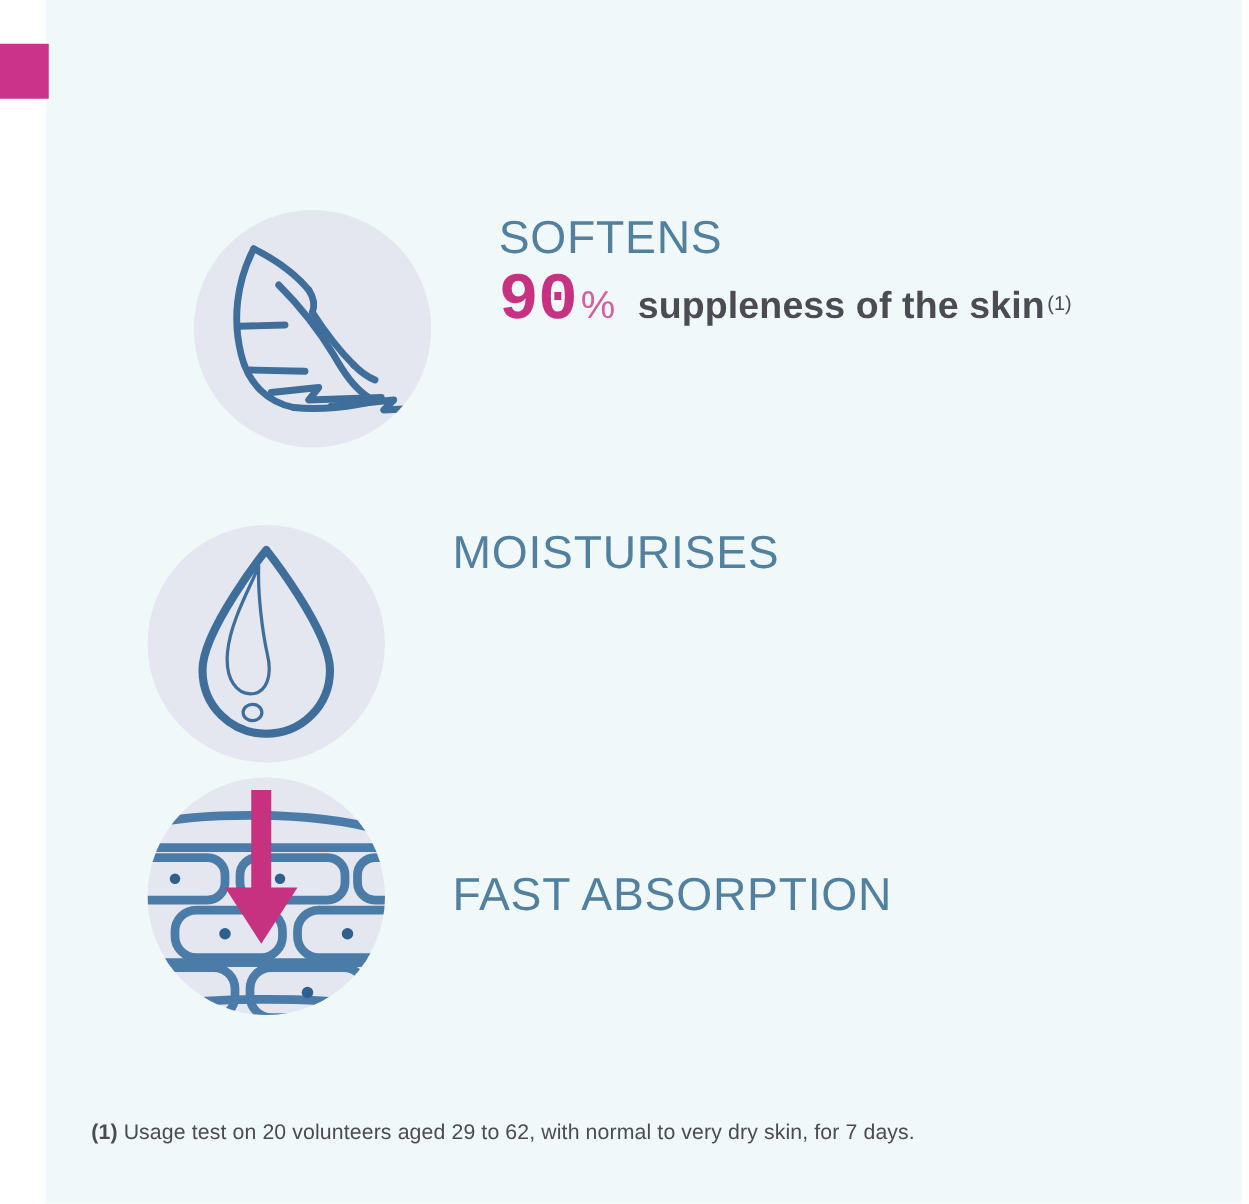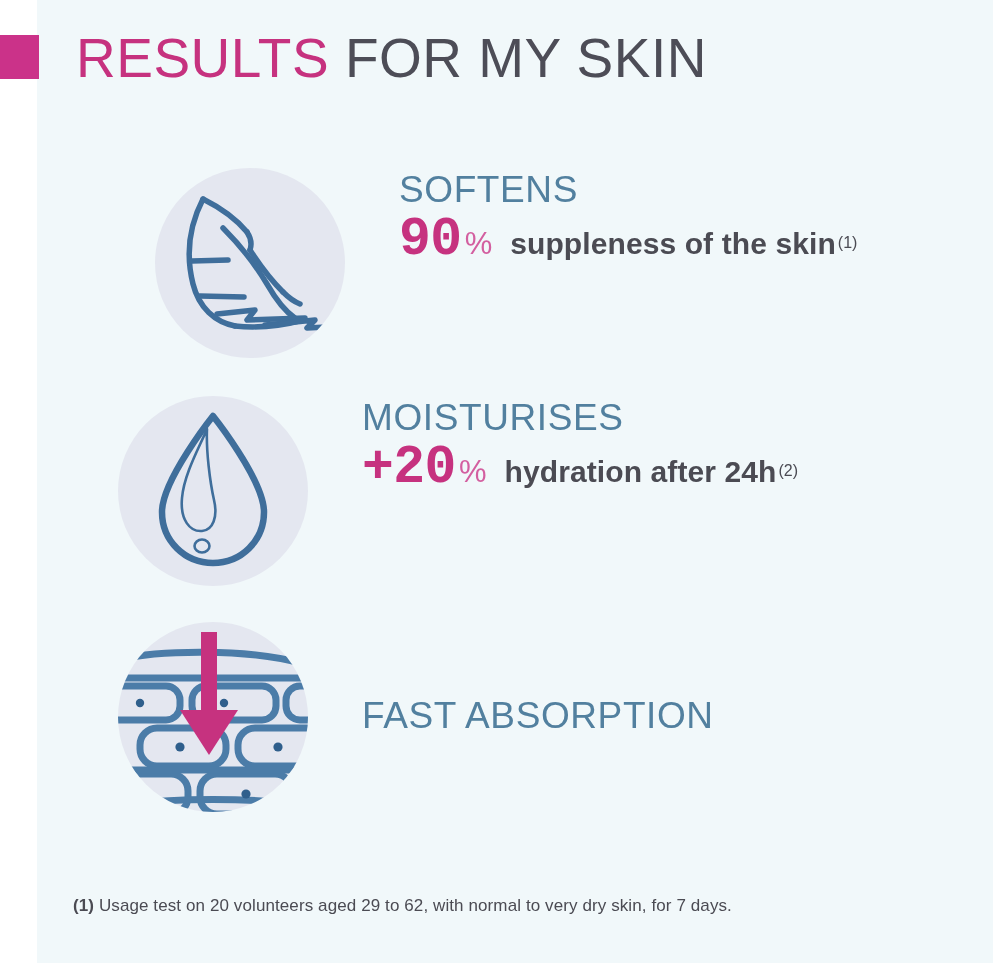--- a/index.html
+++ b/index.html
@@ -63,21 +63,21 @@
   }
 
   
   .row {
     position: absolute;
     left: 0;
     width: 999px;
     height: 200px;
   }
   .row-1 { top: 168px; margin-left: 37px; }
-  .row-2 { top: 396px; }
+  .row-2 { top: 420px; }
   .row-3 { top: 622px; }
 
   .icon-circle {
     position: absolute;
     left: 118px;
     top: 0;
     width: 190px;
     height: 190px;
     border-radius: 50%;
     background: #e4e7f0;
@@ -158,21 +158,20 @@
   .footnote-marker { font-weight: 700; }
 </style>
 </head>
 <body>
 
 <div id="poster">
 
   <div class="panel-bg"></div>
   <div class="accent-square"></div>
 
-  <div class="title"><span class="t-strong">RESULTS</span><span class="t-rest"> FOR MY SKIN</span></div>
 
   <div class="row row-1">
     <div class="icon-circle">
       <svg viewBox="0 0 190 190" xmlns="http://www.w3.org/2000/svg">
         <g fill="none" stroke="#3f6e9b" stroke-width="5.5" stroke-linecap="round" stroke-linejoin="round">
           <path d="M48 31 C 34 58, 31 88, 38 116 C 44 140, 60 154, 80 158"></path>
           <path d="M48 31 C 66 40, 82 52, 92 64"></path>
           <path d="M92 64 C 96 70, 97 76, 95 82"></path>
           <path d="M37 93 L 73 92"></path>
           <path d="M45 128 L 89 129"></path>
@@ -196,21 +195,20 @@
       <svg viewBox="0 0 190 190" xmlns="http://www.w3.org/2000/svg">
         <g fill="none" stroke="#3f6e9b" stroke-linecap="round" stroke-linejoin="round">
           <path d="M95 20 C 95 20, 146 84, 146 116 C 146 145, 123 167, 95 167 C 67 167, 44 145, 44 116 C 44 84, 95 20, 95 20 Z" stroke-width="6.5"></path>
           <path d="M89 33 C 82 50, 66 78, 64 102 C 62 124, 72 136, 84 135 C 95 134, 100 121, 96 104 C 92 86, 88 55, 89 33 Z" stroke-width="2.6"></path>
           <ellipse cx="84" cy="150" rx="7.5" ry="6.5" stroke-width="2.6"></ellipse>
         </g>
       </svg>
     </div>
     <div class="row-text">
       <div class="stat-heading">MOISTURISES</div>
-      <div class="stat-line"><span class="stat-number">+20</span><span class="stat-percent">%</span><span class="stat-desc">hydration after 24h</span><span class="stat-sup">(2)</span></div>
     </div>
   </div>
 
   <div class="row row-3">
     <div class="icon-circle">
       <svg viewBox="0 0 190 190" xmlns="http://www.w3.org/2000/svg">
         <g fill="none" stroke="#4b7ca8" stroke-width="7" stroke-linecap="round">
           <path d="M-2 38 C 40 28, 130 26, 186 42"></path>
           <path d="M-4 56 L 186 56"></path>
         </g>

